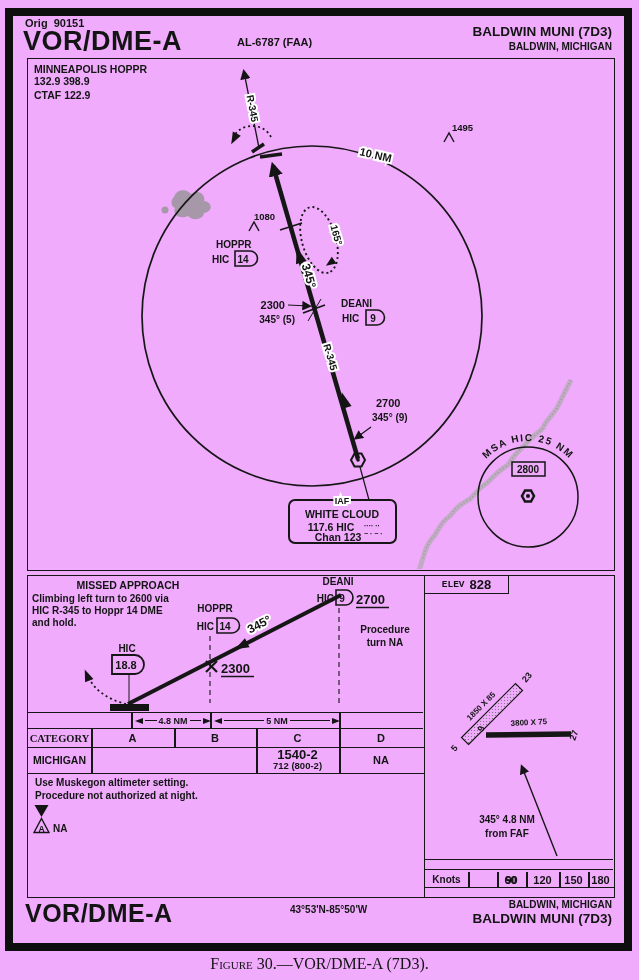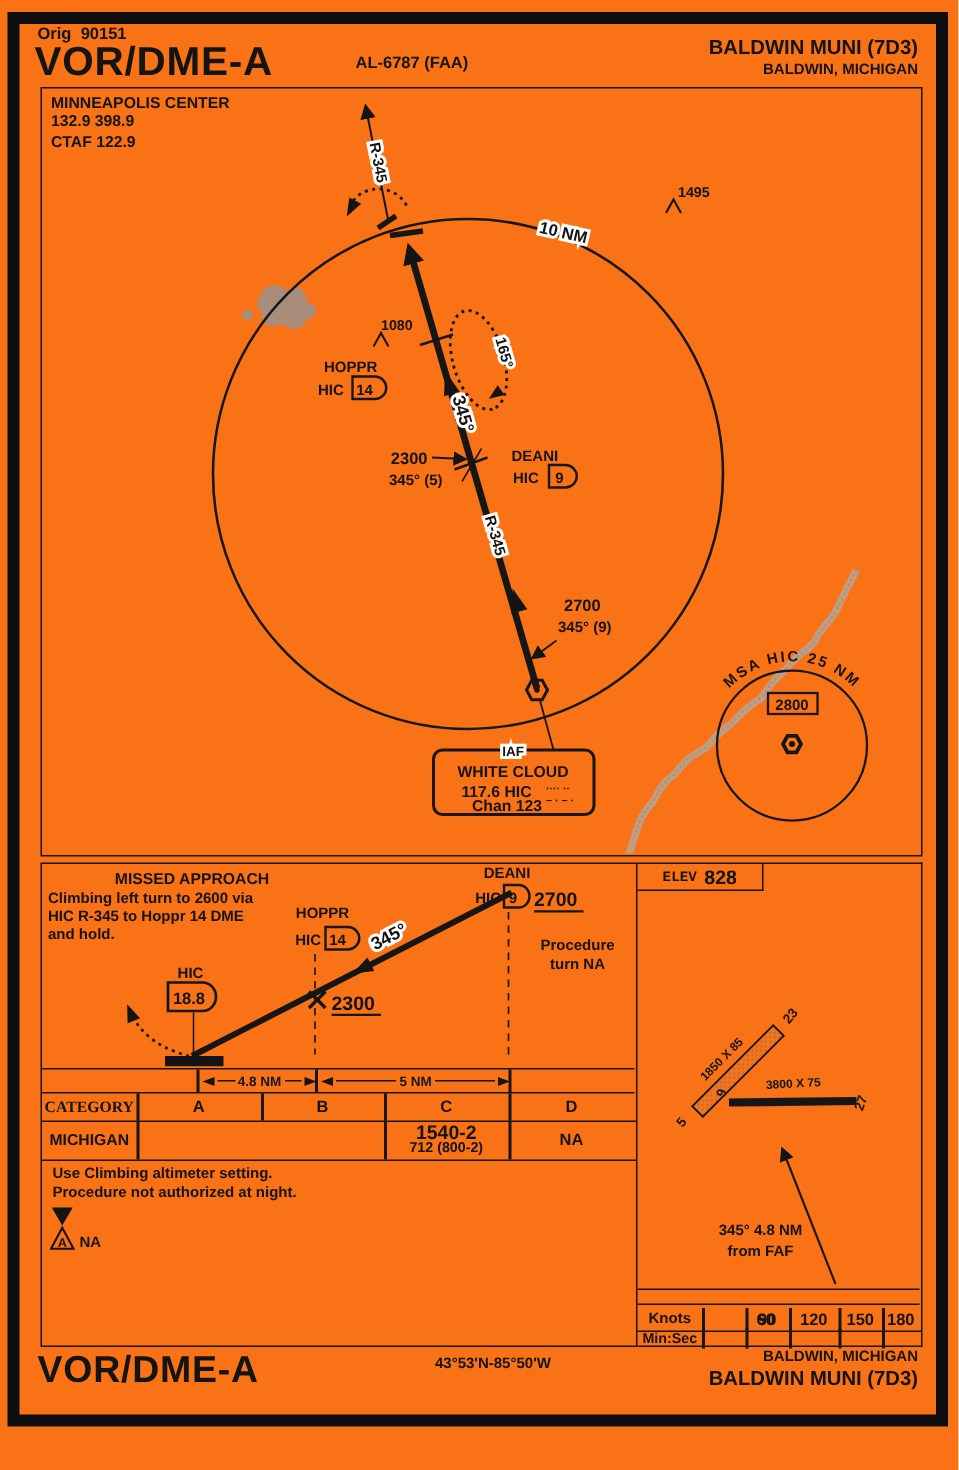--- a/index.html
+++ b/index.html
@@ -1,16 +1,16 @@
 <!DOCTYPE html>
 <html><head>
 <meta charset="utf-8">
 <style>
   html,body{margin:0;padding:0;background:#fff;}
-  #page{position:relative;width:639px;height:980px;background:#f97316;font-family:"Liberation Sans",sans-serif;color:#141414;overflow:hidden;}
+  #page{position:relative;width:639px;height:980px;background:#f0abfc;font-family:"Liberation Sans",sans-serif;color:#141414;overflow:hidden;}
   .abs{position:absolute;box-sizing:border-box;}
   .b{font-weight:bold;}
   .frame{border:8px solid #0e0e0e;}
   .panel{border:1.5px solid #161616;}
   svg{font-family:"Liberation Sans",sans-serif;font-weight:bold;fill:#141414;}
   svg text{fill:#141414;}
   .halo{stroke:#fff;stroke-width:4px;paint-order:stroke;fill:#141414;}
   .ink{stroke:#161616;fill:none;}
   .vline{position:absolute;top:0;bottom:0;width:1.5px;background:#161616;}
   .dimcell{position:absolute;top:0;bottom:0;display:flex;align-items:center;gap:2px;padding:0 2px;}
@@ -31,21 +31,21 @@
 
   <div class="abs b" style="left:25px;top:17px;font-size:11px;">
     <span>Orig</span>&nbsp;&nbsp;<span>90151</span>
   </div>
   <div class="abs b" style="left:23px;top:26px;font-size:27px;letter-spacing:.5px;">VOR/DME-A</div>
   <div class="abs b" style="left:237px;top:36px;font-size:11px;">AL-6787 (FAA)</div>
   <div class="abs b" style="right:27px;top:24px;font-size:13.5px;text-align:right;">BALDWIN MUNI (7D3)</div>
   <div class="abs b" style="right:27px;top:41px;font-size:10px;text-align:right;">BALDWIN, MICHIGAN</div>
 
   <div class="abs panel" style="left:27px;top:58px;width:588px;height:513px;">
-    <div class="abs b" style="left:6px;top:4px;font-size:10.5px;line-height:12px;">MINNEAPOLIS CENTER</div>
+    <div class="abs b" style="left:6px;top:4px;font-size:10.5px;line-height:12px;">MINNEAPOLIS HOPPR</div>
     <div class="abs b" style="left:6px;top:16px;font-size:10.5px;">132.9  398.9</div>
     <div class="abs b" style="left:6px;top:30px;font-size:10.5px;">CTAF 122.9</div>
 
     <svg class="abs" style="left:0;top:0;" width="585" height="510" viewBox="0 0 585 510">
       <defs>
         <marker id="pAB" viewBox="0 0 10 10" refX="7" refY="5" markerWidth="3.2" markerHeight="3.2" orient="auto-start-reverse">
             <path d="M0,0 L10,5 L0,10 z" fill="#141414"></path>
           </marker>
         <marker id="pAS" viewBox="0 0 10 10" refX="7" refY="5" markerWidth="8" markerHeight="8" orient="auto-start-reverse">
             <path d="M0,0 L10,5 L0,10 z" fill="#141414"></path>
@@ -242,21 +242,21 @@
       <div class="vline" style="left:228px;"></div>
       <div class="vline" style="left:311px;"></div>
       <div class="cell b" style="left:0;width:63px;font-size:10.5px;">MICHIGAN</div>
       <div class="cell" style="left:228px;width:83px;flex-direction:column;line-height:11px;">
         <span class="b" style="font-size:13px;">1540-2</span>
         <span class="b" style="font-size:9.5px;">712 (800-2)</span>
       </div>
       <div class="cell b" style="left:311px;width:84px;font-size:11px;">NA</div>
     </div>
 
-    <div class="abs b" style="left:7px;top:201px;font-size:10px;">Use Climbing altimeter setting.</div>
+    <div class="abs b" style="left:7px;top:201px;font-size:10px;">Use Muskegon altimeter setting.</div>
     <div class="abs b" style="left:7px;top:214px;font-size:10px;">Procedure not authorized at night.</div>
     <div class="abs" style="left:5px;top:228px;display:flex;align-items:flex-end;gap:3px;">
       <svg width="17" height="30" viewBox="0 0 17 30">
         <polygon points="1.5,1 15.5,1 8.5,13" fill="#141414"></polygon>
         <text x="8.5" y="9.5" font-size="8.5" text-anchor="middle" fill="#ffffff">T</text>
         <polygon points="8.5,14.5 16,28.5 1,28.5" fill="none" stroke="#141414" stroke-width="1.4"></polygon>
         <text x="8.5" y="27.5" font-size="8.5" text-anchor="middle">A</text>
       </svg>
       <span class="b" style="font-size:10px;">NA</span>
     </div>
@@ -302,29 +302,24 @@
       <div class="vline" style="left:101px;"></div>
       <div class="vline" style="left:134px;"></div>
       <div class="vline" style="left:163px;"></div>
       <div class="cell b" style="left:0;width:43px;font-size:10px;">Knots</div>
       <div class="cell b" style="left:43px;width:29px;font-size:11px;margin-left:28px;">60</div>
       <div class="cell b" style="left:72px;width:29px;font-size:11px;">90</div>
       <div class="cell b" style="left:101px;width:33px;font-size:11px;">120</div>
       <div class="cell b" style="left:134px;width:29px;font-size:11px;">150</div>
       <div class="cell b" style="left:163px;width:25px;font-size:11px;">180</div>
     </div>
-    <div class="row" style="top:309px;height:14px;">
-      <div class="vline" style="left:43px;"></div>
-      <div class="vline" style="left:72px;"></div>
-      <div class="vline" style="left:101px;"></div>
-      <div class="vline" style="left:134px;"></div>
-      <div class="vline" style="left:163px;"></div>
-      <div class="cell b" style="left:0;width:43px;font-size:9.5px;">Min:Sec</div>
-    </div>
   </div>
 
   <div class="abs b" style="left:25px;top:899px;font-size:25px;letter-spacing:.5px;">VOR/DME-A</div>
   <div class="abs b" style="left:290px;top:904px;font-size:10px;">43°53'N-85°50'W</div>
   <div class="abs b" style="right:27px;top:899px;font-size:10px;text-align:right;">BALDWIN, MICHIGAN</div>
   <div class="abs b" style="right:27px;top:911px;font-size:13.5px;text-align:right;">BALDWIN MUNI (7D3)</div>
 
+  <div class="abs" style="left:0;top:955px;width:639px;text-align:center;font-family:'Liberation Serif',serif;font-size:16px;">
+    <span class="sc b" style="font-weight:normal;">Figure</span><span> 30.—VOR/DME-A (7D3).</span>
+  </div>
 
 </div>
 
 </body></html>

